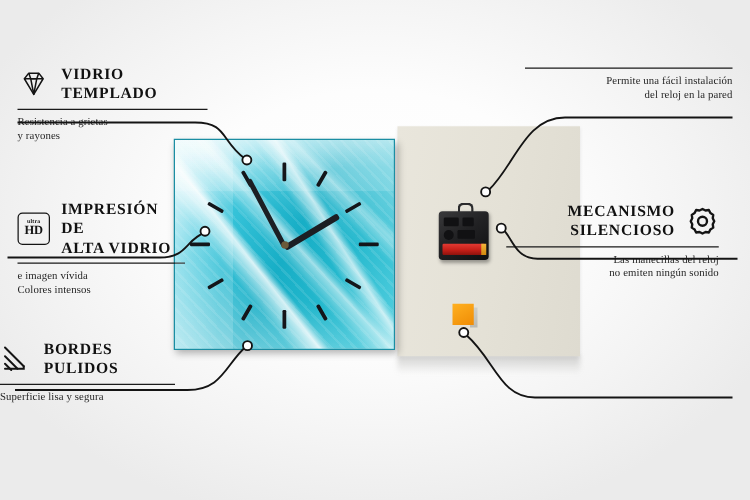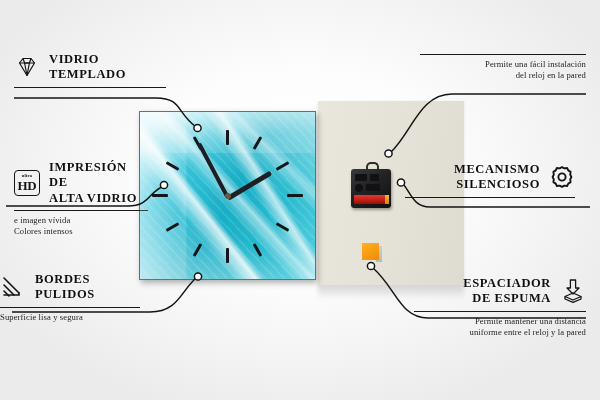--- a/index.html
+++ b/index.html
@@ -120,21 +120,21 @@
     letter-spacing:.1px;
   }
   .feat.right .desc { text-align:right; }
   .icon { width:26px; height:26px; flex:0 0 26px; display:block; }
   .icon.hd {
     border:1.6px solid #141414; border-radius:4px;
     display:flex; flex-direction:column; align-items:center; justify-content:center;
     line-height:1;
   }
   .icon.hd .u { font-size:4.6px; font-weight:700; letter-spacing:.2px; color:#141414; }
-  .icon.hd .h { font-size:13px; font-weight:700; letter-spacing:-.2px; color:#141414; margin-top:.5px; }
+  .icon.hd .h { font-size:10px; font-weight:700; letter-spacing:-.2px; color:#141414; margin-top:.5px; }
 </style>
 </head>
 <body>
 
 <div id="root">
 
   <div class="product">
 
     <div class="backpanel-shadow"></div>
     <div class="backpanel"></div>
@@ -210,20 +210,24 @@
           <path d="M9,4.5 L10.6,9 L13,21.5 L15.4,9 L17,4.5"></path>
           <path d="M10.6,9 H15.4"></path>
         </g>
       </svg>
       <div class="title">
         <div>VIDRIO</div>
         <div>TEMPLADO</div>
       </div>
     </div>
     <div class="rule" style="width:152px;"></div>
+    <div class="desc">
+      <div>Resistencia a grietas</div>
+      <div>y rayones</div>
+    </div>
   </div>
 
   <div class="feat left" style="left:14px; top:160px; width:134px;">
     <div class="head-row">
       <div class="icon hd">
         <span class="u">ultra</span>
         <span class="h">HD</span>
       </div>
       <div class="title">
         <div>IMPRESIÓN DE</div>
@@ -273,36 +277,20 @@
         <div>SILENCIOSO</div>
       </div>
       <svg class="icon" viewBox="0 0 26 26">
         <g fill="none" stroke="#141414" stroke-width="1.9" stroke-linejoin="round">
           <path d="M13,3.2 L15.4,4.4 L18.1,4.0 L19.3,6.4 L21.6,7.9 L21.2,10.6 L22.4,13 L21.2,15.4 L21.6,18.1 L19.3,19.6 L18.1,22 L15.4,21.6 L13,22.8 L10.6,21.6 L7.9,22 L6.7,19.6 L4.4,18.1 L4.8,15.4 L3.6,13 L4.8,10.6 L4.4,7.9 L6.7,6.4 L7.9,4.0 L10.6,4.4 Z"></path>
           <circle cx="13" cy="13" r="3.6"></circle>
         </g>
       </svg>
     </div>
     <div class="rule" style="width:170px;"></div>
-  </div>
-
-  <div class="feat right" style="right:14px; top:276px; width:172px;">
-    <div class="head-row">
-      <div class="title">
-        <div>ESPACIADOR</div>
-        <div>DE ESPUMA</div>
-      </div>
-      <svg class="icon" viewBox="0 0 26 26">
-        <g fill="none" stroke="#141414" stroke-width="1.3" stroke-linejoin="round">
-          <path d="M10.4,2 H15.6 V10 H19 L13,16 L7,10 H10.4 Z"></path>
-          <path d="M5,18.5 L13,15 L21,18.5 L13,22 Z"></path>
-          <path d="M5,18.5 V21 L13,24.4 L21,21 V18.5"></path>
-        </g>
-      </svg>
-    </div>
-    <div class="rule" style="width:172px;"></div>
-    <div class="desc">
-      <div>Permite mantener una distancia</div>
-      <div>uniforme entre el reloj y la pared</div>
-    </div>
-  </div>
+    <div class="desc">
+      <div>Las manecillas del reloj</div>
+      <div>no emiten ningún sonido</div>
+    </div>
+  </div>
+
 
 </div>
 
 </body></html>

